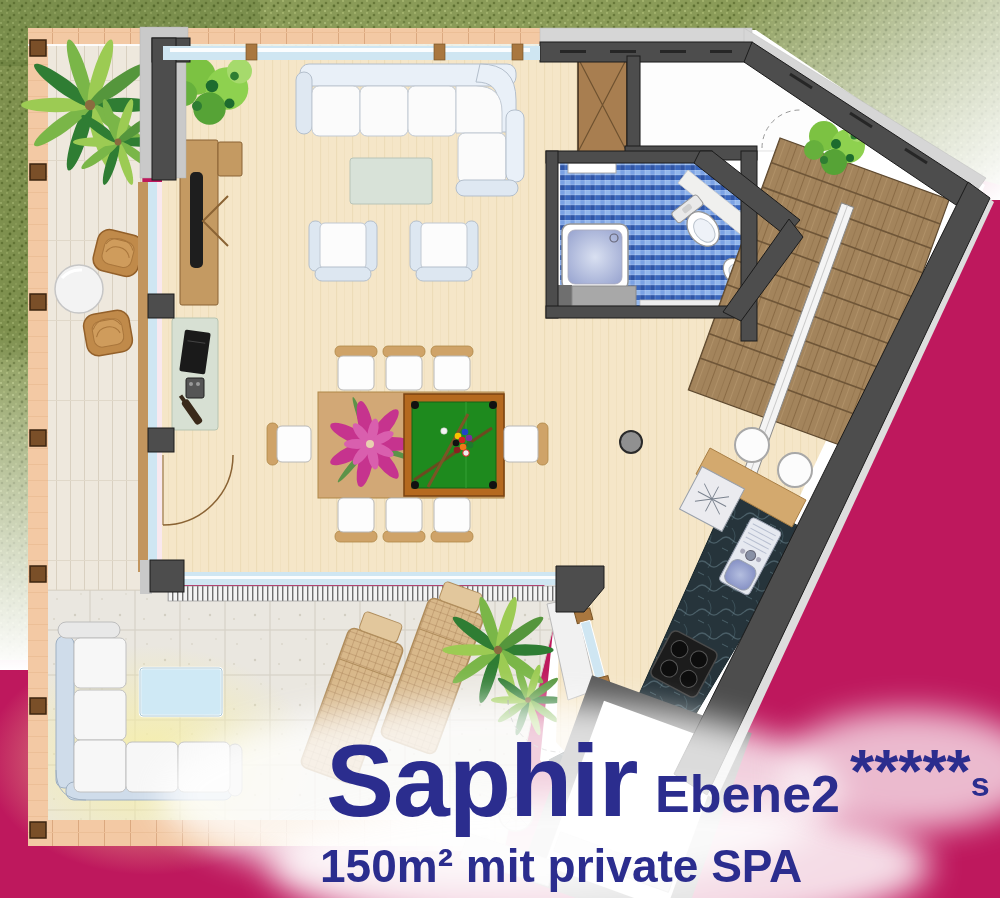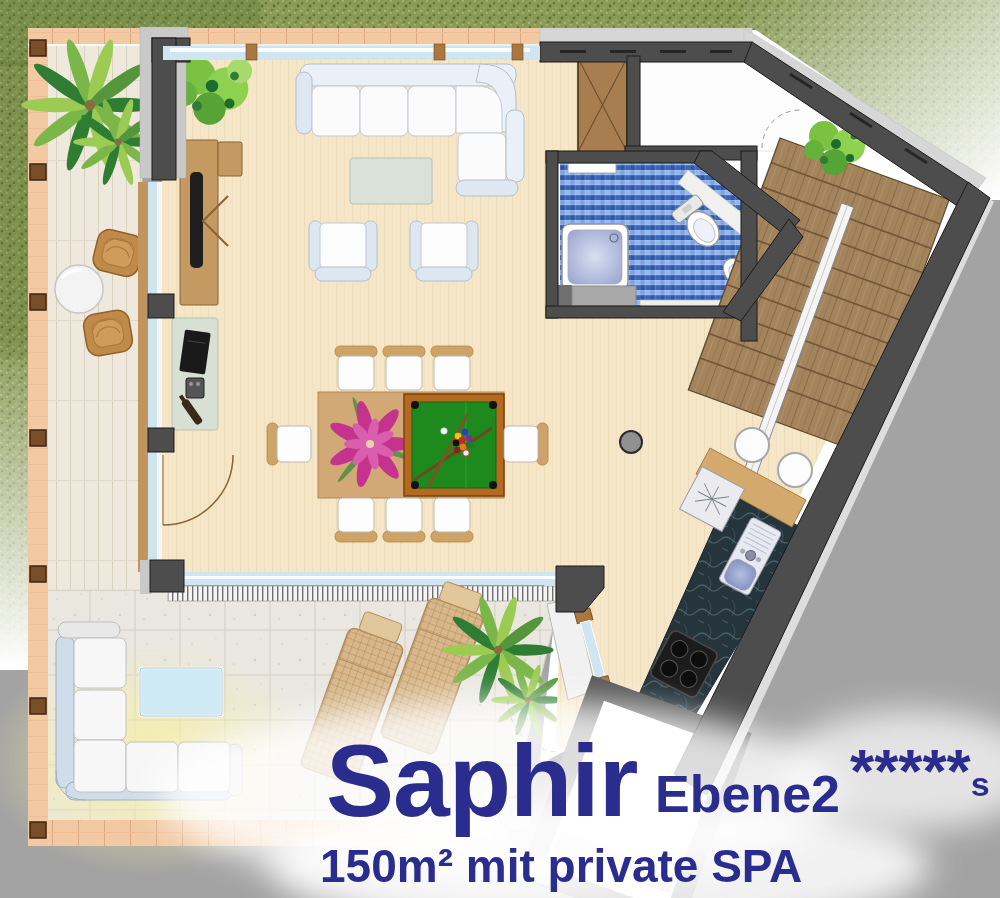--- a/index.html
+++ b/index.html
@@ -1,16 +1,16 @@
 <!DOCTYPE html>
 <html><head>
 <meta charset="utf-8">
 <style>
   html,body{margin:0;padding:0;background:#fff;}
-  .stage{position:relative;width:1000px;height:898px;overflow:hidden;background:#a3a3a3;
+  .stage{position:relative;width:1000px;height:898px;overflow:hidden;background:#be185d;
          font-family:"Liberation Sans",sans-serif;}
   svg{display:block;}
   text{font-family:"Liberation Sans",sans-serif;font-weight:bold;}
 </style>
 </head>
 <body>
 
 <div class="stage">
 <svg width="1000" height="898" viewBox="0 0 1000 898">
 <defs>

